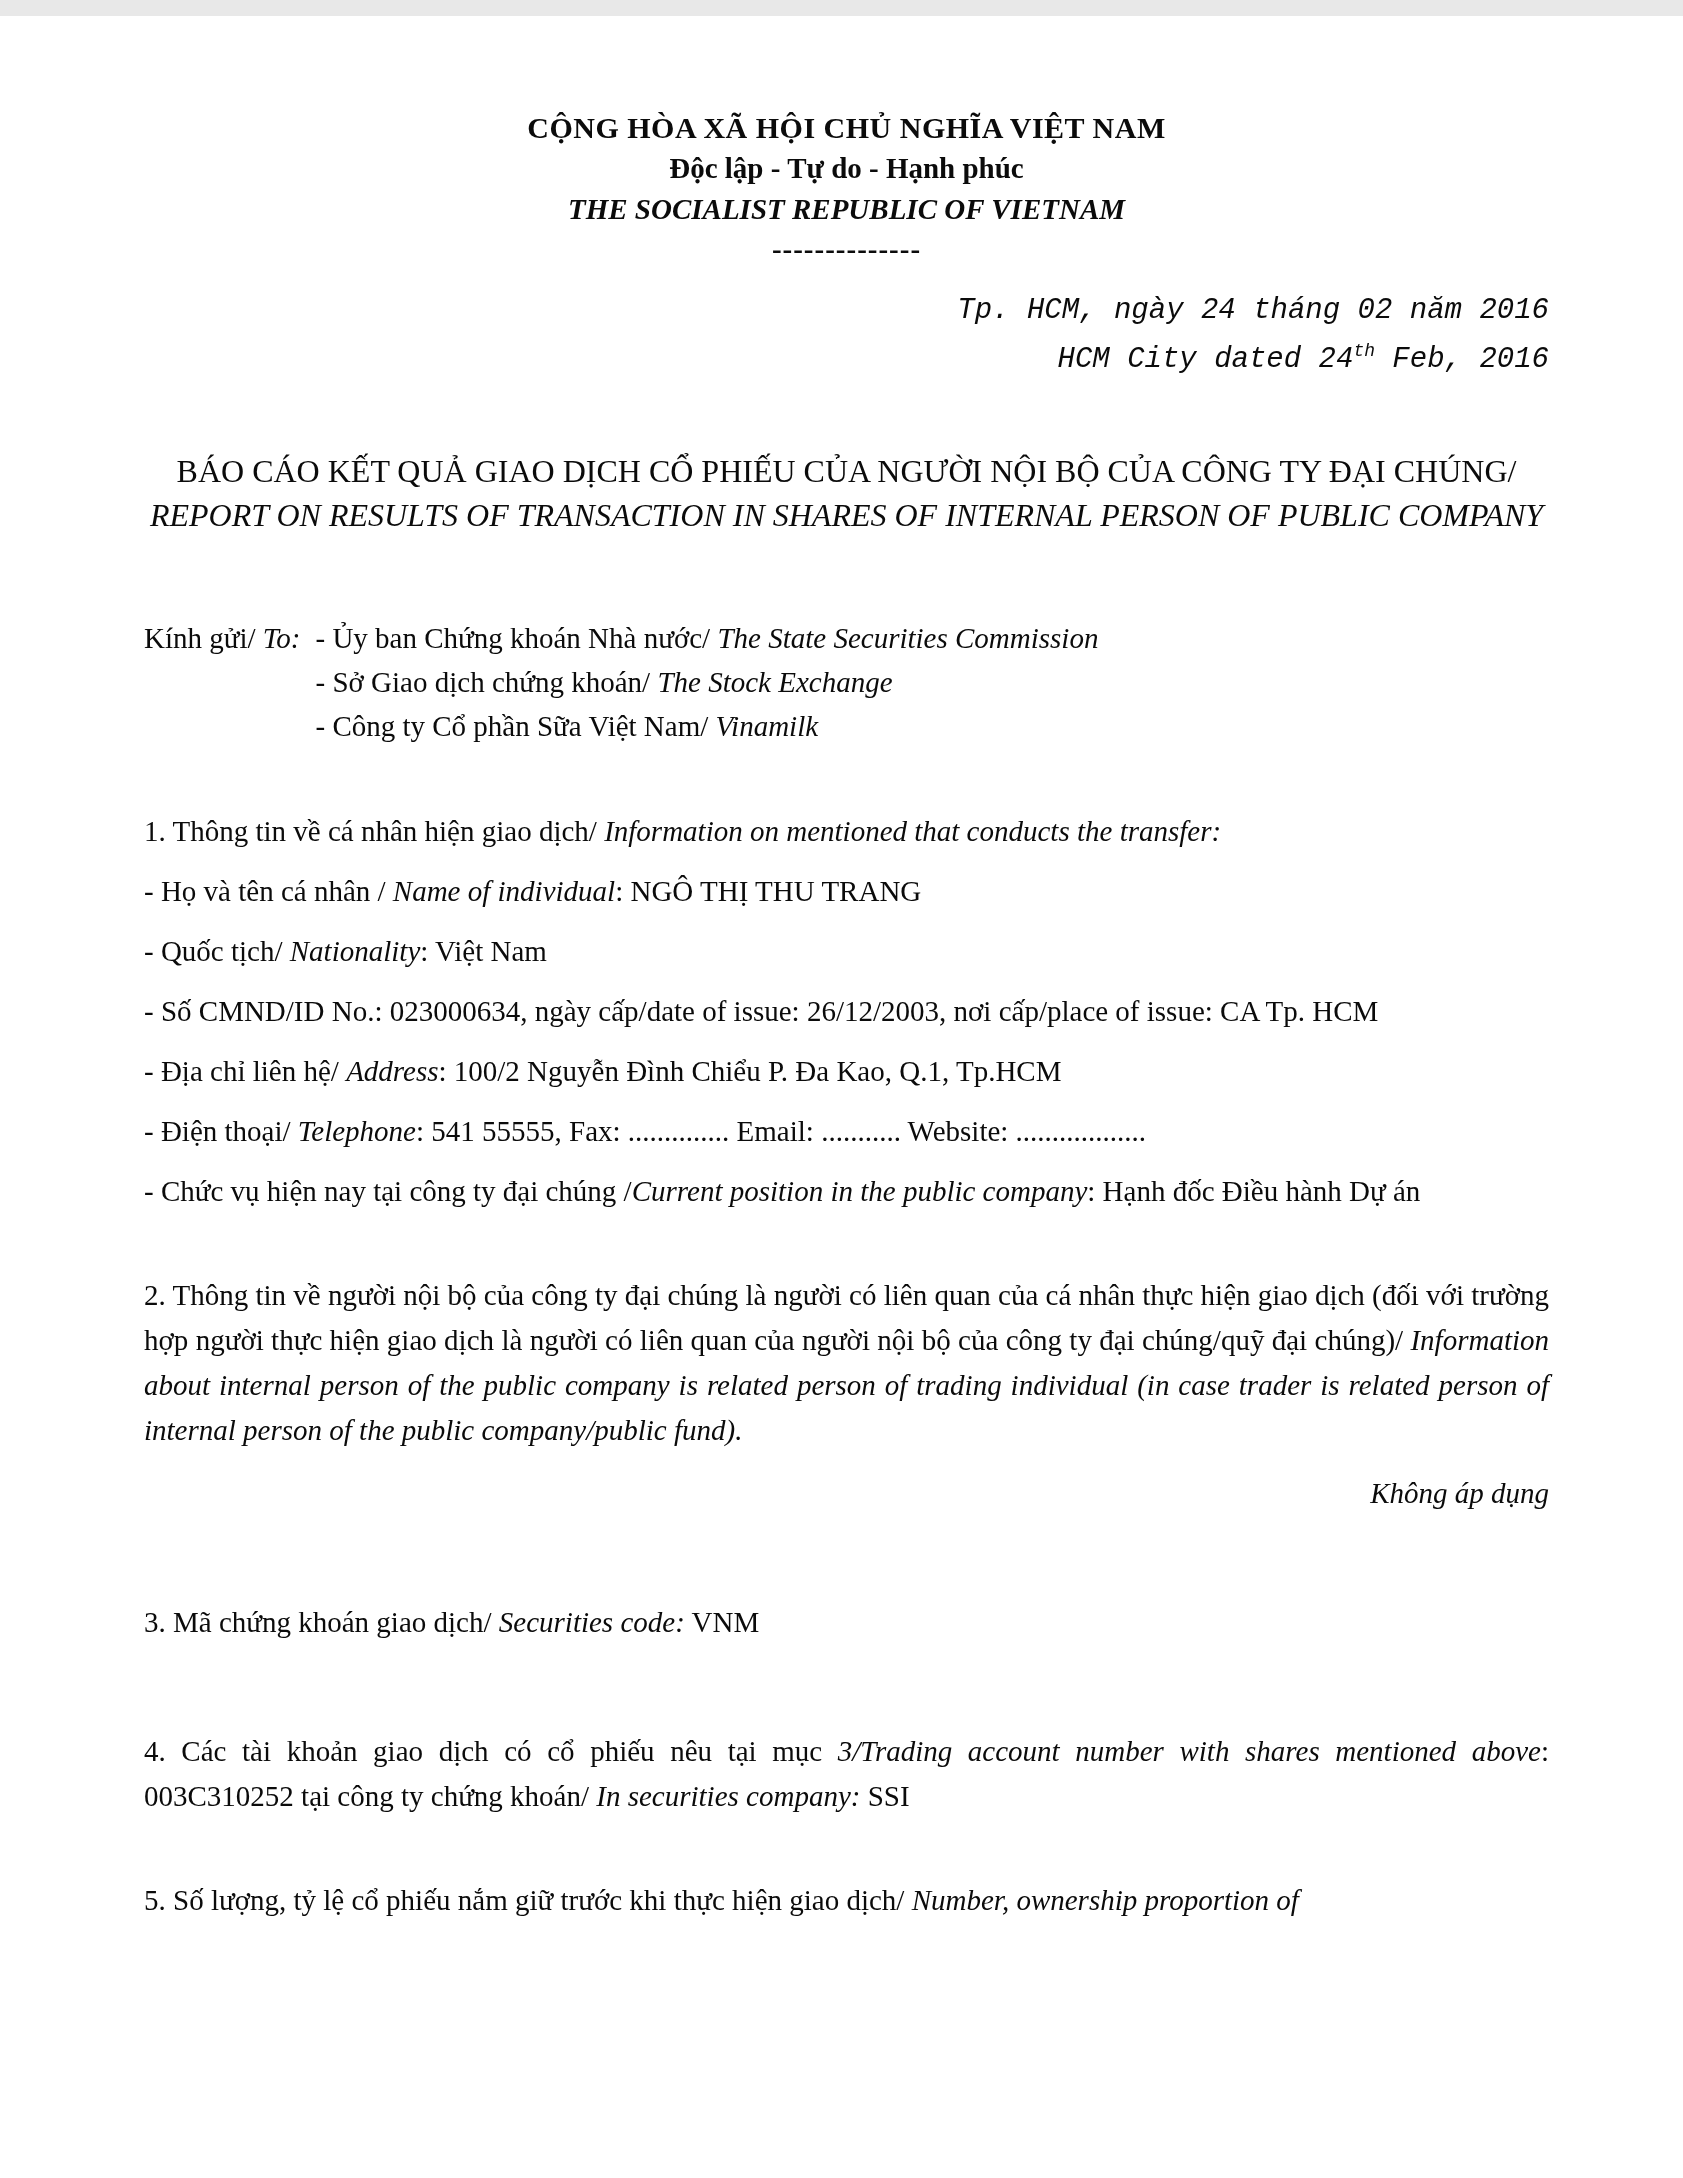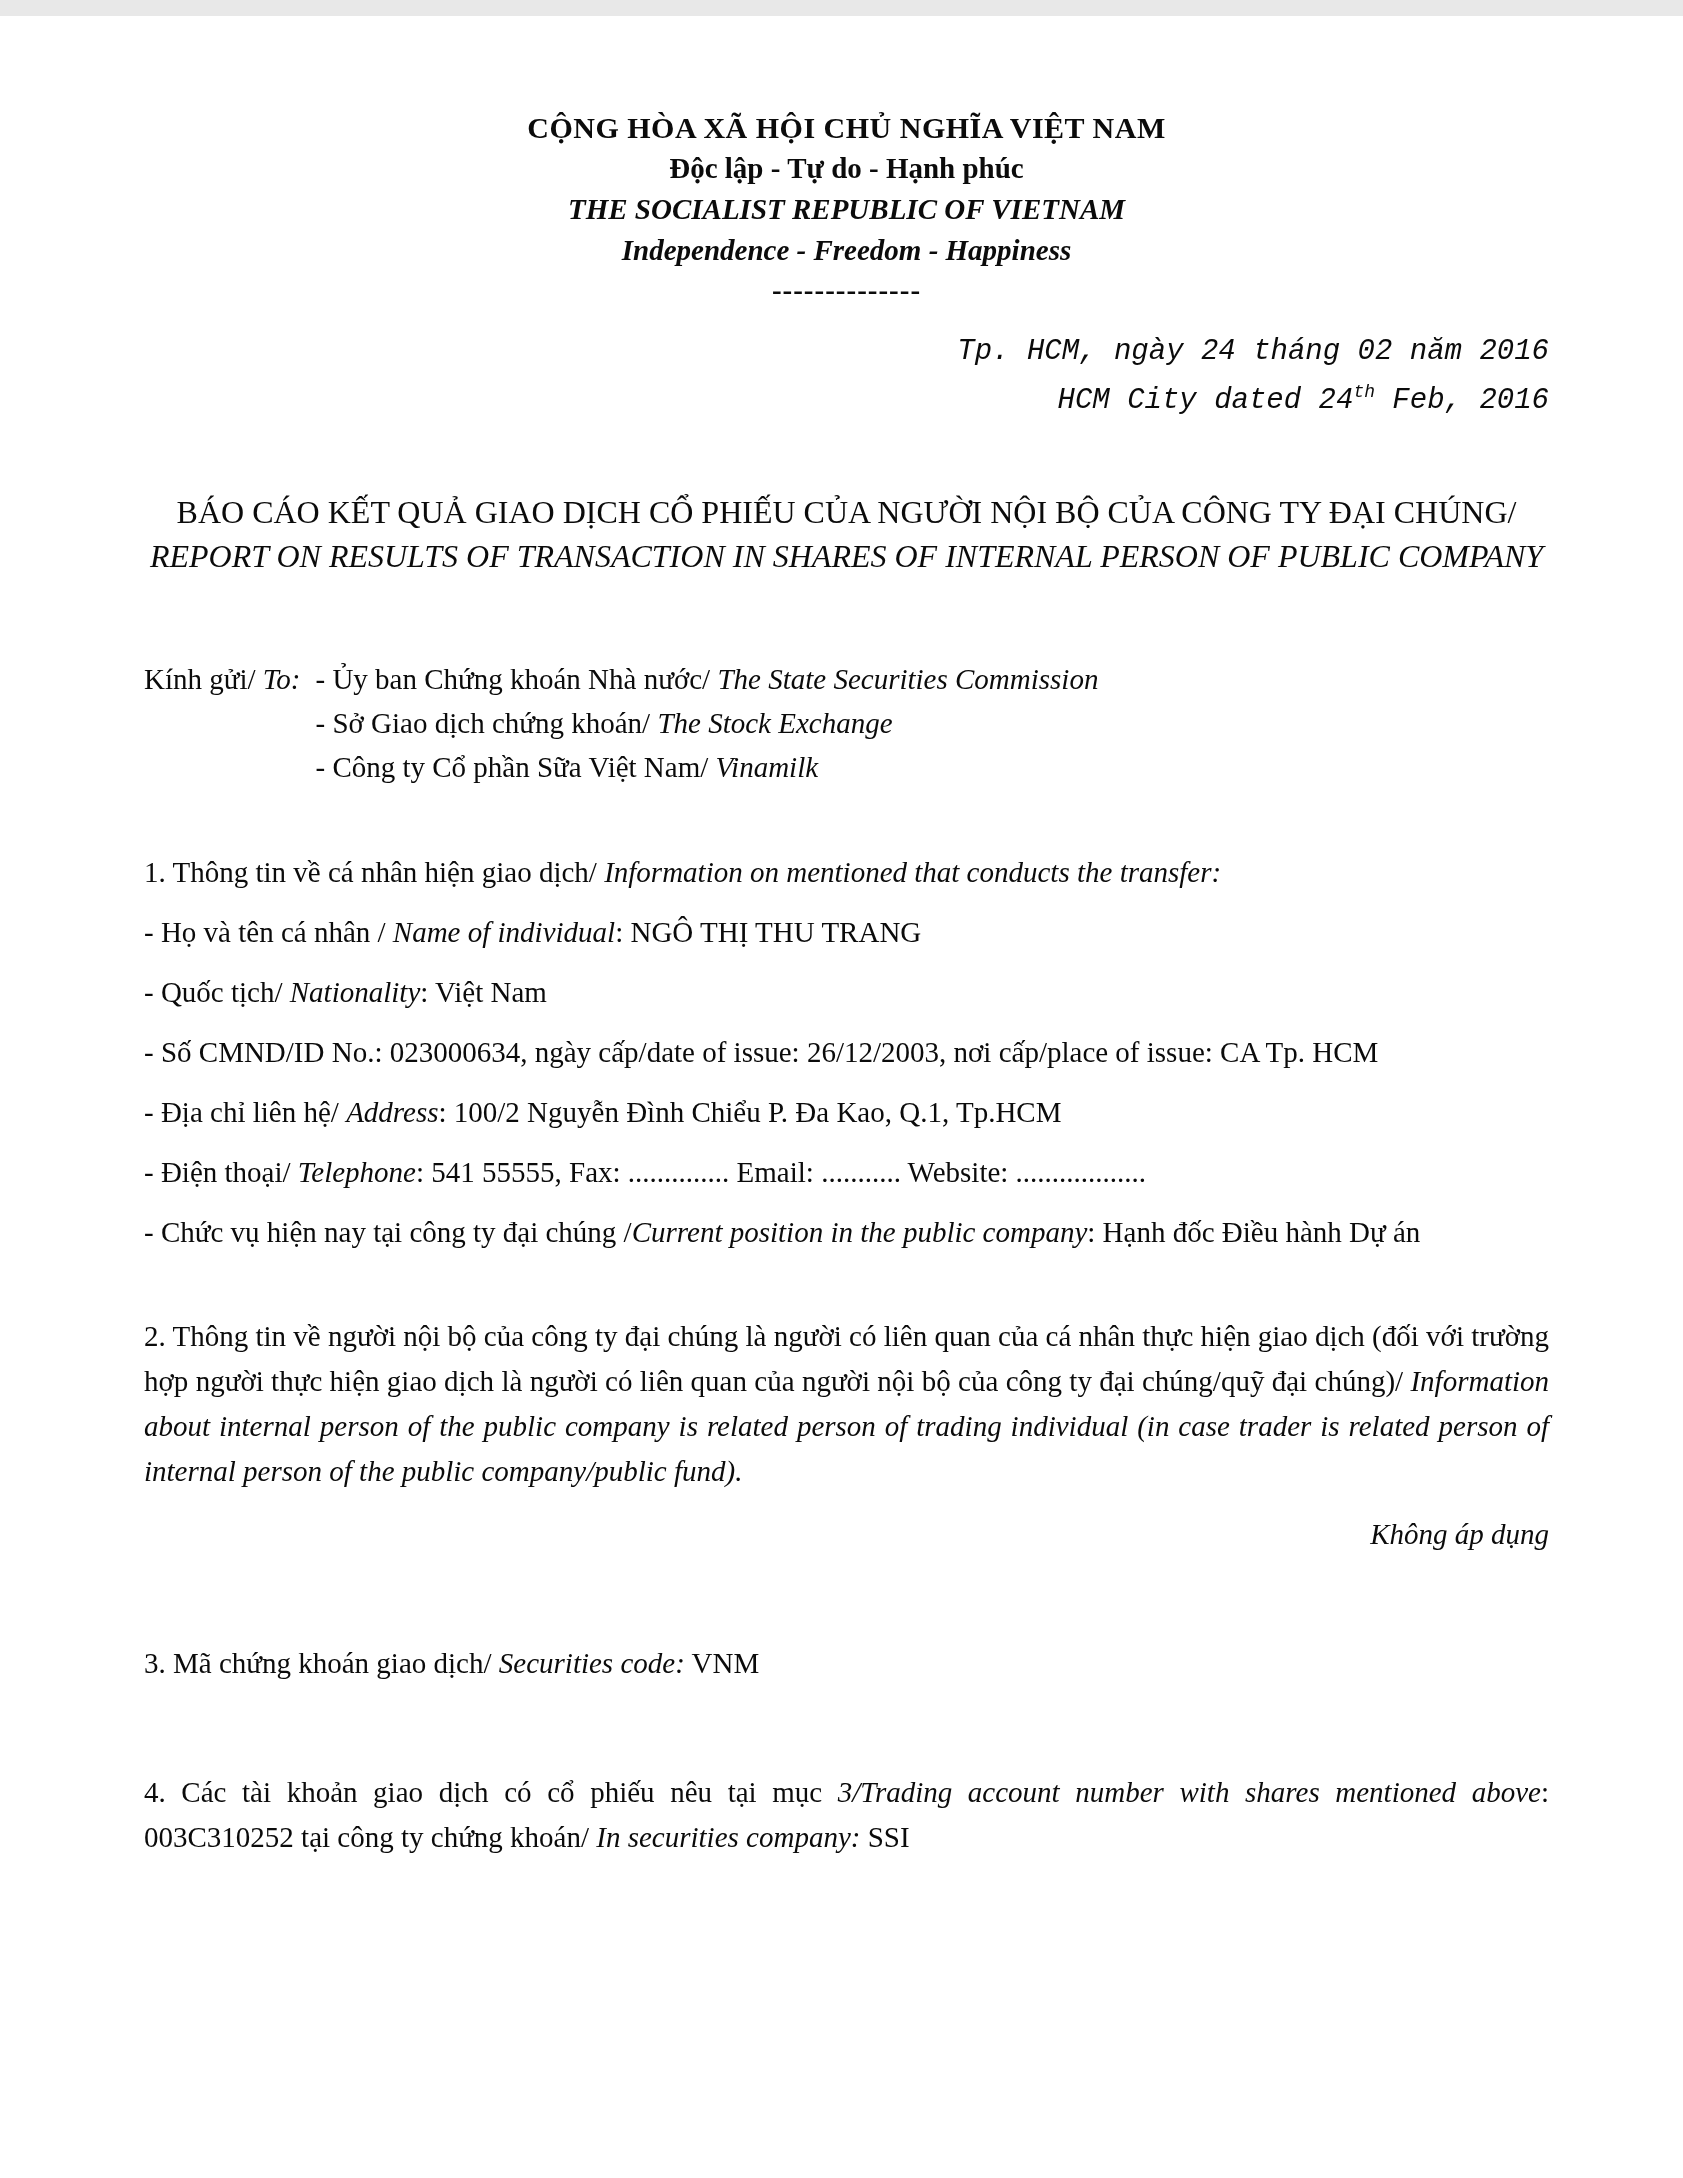--- a/index.html
+++ b/index.html
@@ -50,21 +50,20 @@
 </style>
 </head>
 <body>
 
 <div class="page">
 
   <div class="header">
     <div class="h-line b caps">CỘNG HÒA XÃ HỘI CHỦ NGHĨA VIỆT NAM</div>
     <div class="h-line b">Độc lập - Tự do - Hạnh phúc</div>
     <div class="h-line b it">THE SOCIALIST REPUBLIC OF VIETNAM</div>
-    <div class="h-line b it">Independence - Freedom - Happiness</div>
     <div class="divider">--------------</div>
   </div>
 
   <div class="dateline">
     <div>Tp. HCM, ngày 24 tháng 02 năm 2016</div>
     <div><span>HCM City dated 24</span><sup>th</sup><span> Feb, 2016</span></div>
   </div>
 
   <div class="report-title">
     <span>BÁO CÁO KẾT QUẢ GIAO DỊCH CỔ PHIẾU CỦA NGƯỜI NỘI BỘ CỦA CÔNG TY ĐẠI CHÚNG/</span><span class="it"> REPORT ON RESULTS OF TRANSACTION IN SHARES OF INTERNAL PERSON OF PUBLIC COMPANY</span>
@@ -94,15 +93,16 @@
   <p class="para"><span>- Chức vụ hiện nay tại công ty đại chúng /</span><span class="it">Current position in the public company</span><span>: Hạnh đốc Điều hành Dự án</span></p>
 
   <p class="para sec2"><span>2. Thông tin về người nội bộ của công ty đại chúng là người có liên quan của cá nhân thực hiện giao dịch (đối với trường hợp người thực hiện giao dịch là người có liên quan của người nội bộ của công ty đại chúng/quỹ đại chúng)/ </span><span class="it">Information about internal person of the public company is related person of trading individual (in case trader is related person of internal person of the public company/public fund).</span></p>
 
   <p class="para note it">Không áp dụng</p>
 
   <p class="para sec3"><span>3. Mã chứng khoán giao dịch/ </span><span class="it">Securities code:</span><span> VNM</span></p>
 
   <p class="para sec4"><span>4. Các tài khoản giao dịch có cổ phiếu nêu tại mục </span><span class="it">3/Trading account number with shares mentioned above</span><span>: 003C310252 tại công ty chứng khoán/ </span><span class="it">In securities company:</span><span> SSI</span></p>
 
+  <p class="para sec5"><span>5. Số lượng, tỷ lệ cổ phiếu nắm giữ trước khi thực hiện giao dịch/ </span><span class="it">Number, ownership proportion of</span></p>
 
 </div>
 
 
 </body></html>

